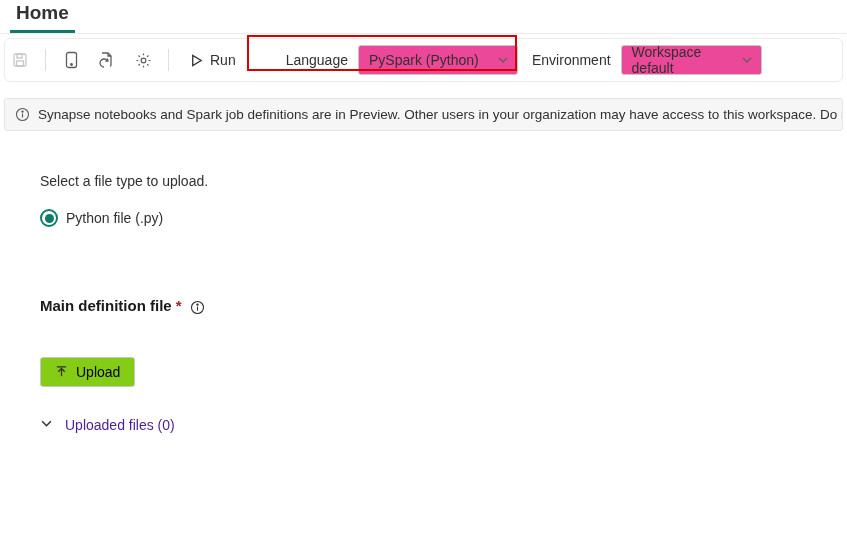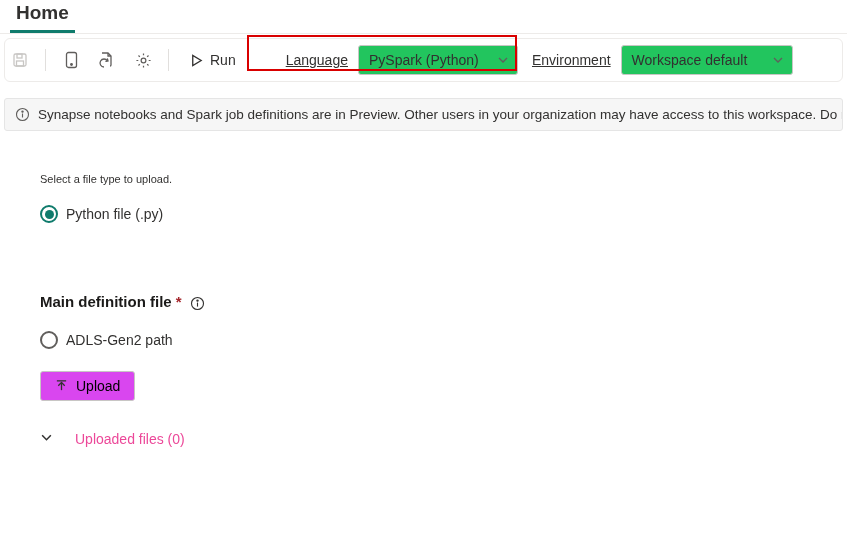--- a/index.html
+++ b/index.html
@@ -68,36 +68,35 @@
     gap: 6px;
     padding: 4px 10px;
     color: #323130;
     font-size: 14px;
     cursor: pointer;
   }
   .label-text {
     font-size: 14px;
     color: #323130;
     padding: 0 4px 0 8px;
-    text-decoration: underline;
   }
   .dd {
     display: flex;
     align-items: center;
     justify-content: space-between;
     border: 1px solid #c8c6c4;
     border-radius: 3px;
     height: 30px;
     padding: 0 8px 0 10px;
-    background: #22c55e;
+    background: #ec4899;
     cursor: pointer;
     font-size: 14px;
   }
   .dd.lang { width: 160px; }
-  .dd.env  { width: 172px; }
+  .dd.env  { width: 141px; }
   .chev {
     display:inline-flex;
   }
 
   .highlight-box {
     position: absolute;
     border: 2px solid #d90000;
     pointer-events: none;
   }
   .hl-lang { top: 35px; left: 247px; width: 270px; height: 36px; }
@@ -122,21 +121,21 @@
   
   .form {
     padding: 36px 0 0 40px;
   }
   .section-title {
     font-weight: 600;
     font-size: 15px;
     color: #1b1a19;
   }
   .section-sub {
-    font-size: 11px;
+    font-size: 14px;
     color: #323130;
     margin-top: 6px;
   }
   .radio-row {
     display: flex;
     align-items: center;
     gap: 24px;
     margin-top: 20px;
   }
   .radio {
@@ -168,30 +167,30 @@
 
   .upload-btn {
     margin-top: 22px;
     display: inline-flex;
     align-items: center;
     gap: 8px;
     border: 1px solid #c8c6c4;
     border-radius: 3px;
     padding: 6px 14px;
     font-size: 14px;
-    background:#d946ef;
+    background:#84cc16;
     cursor:pointer;
   }
 
   .uploaded-row {
     display:flex;
     align-items:flex-start;
-    gap:22px;
+    gap:12px;
     margin-top: 30px;
-    color:#ec4899;
+    color:#4c1d95;
     font-size: 14px;
     cursor: pointer;
   }
 
   svg { display:block; }
 </style>
 </head>
 <body>
 
 <div class="tabs">
@@ -293,24 +292,20 @@
       <span class="help-icon">
         <svg width="15" height="15" viewBox="0 0 16 16" fill="none" stroke="currentColor" stroke-width="1.2">
             <circle cx="8" cy="8" r="6.4"></circle>
             <line x1="8" y1="7" x2="8" y2="11.3"></line>
             <circle cx="8" cy="4.9" r="0.7" fill="currentColor"></circle>
           </svg>
       </span>
     </div>
 
     <div class="radio-row">
-      <label class="radio">
-        <span class="ring"></span>
-        <span>ADLS-Gen2 path</span>
-      </label>
     </div>
 
     <button class="upload-btn">
       <span>
         <svg width="13" height="13" viewBox="0 0 14 14" fill="none" stroke="#323130" stroke-width="1.4">
             <line x1="2" y1="2" x2="12" y2="2"></line>
             <line x1="7" y1="12" x2="7" y2="4"></line>
             <path d="M3.5 7.2L7 3.7l3.5 3.5"></path>
           </svg>
       </span>

